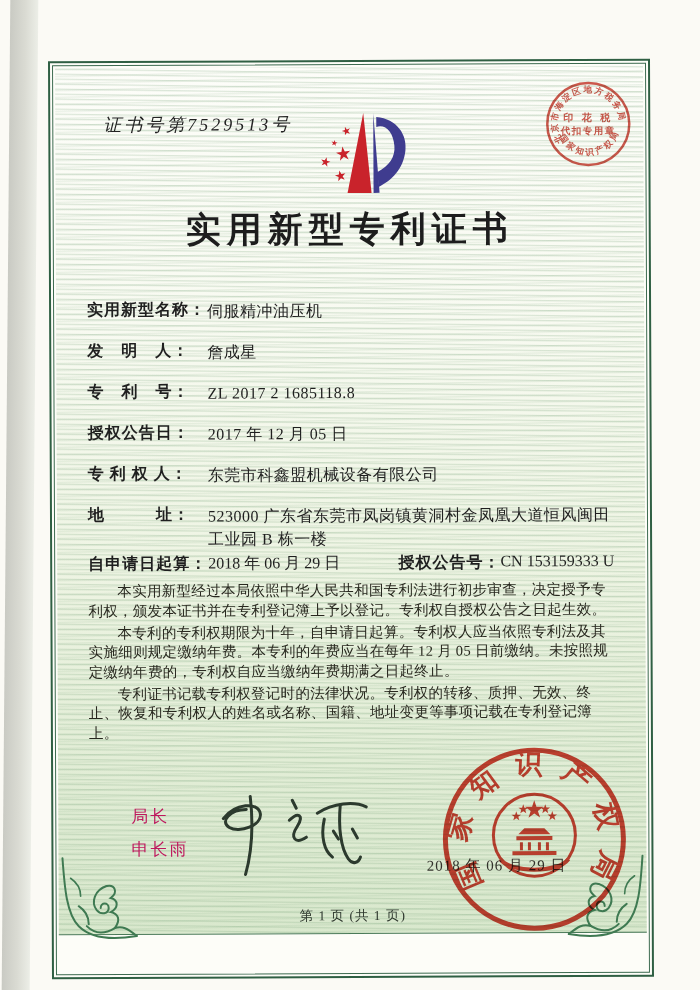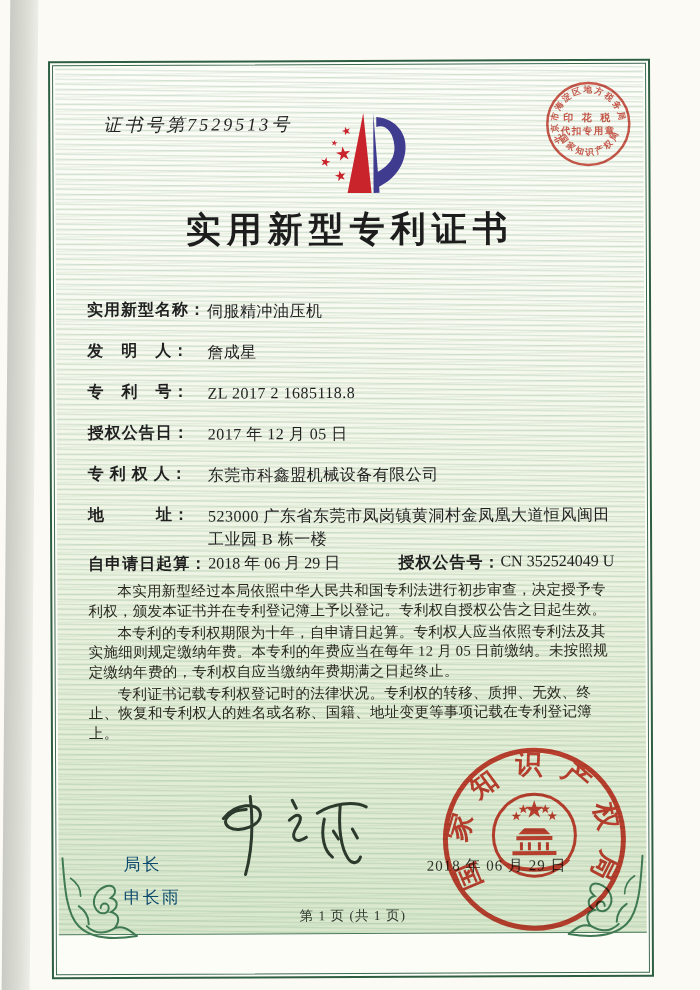--- a/index.html
+++ b/index.html
@@ -56,21 +56,21 @@
   .fvalue{flex:1 1 auto;letter-spacing:0.5px;line-height:23px;}
   .grant-row{display:flex;margin-top:3px;}
   .grant-row .right-pair{margin-left:auto;margin-right:4px;display:flex;}
   
   .body-text{
     position:absolute;left:36px;right:32px;top:519px;
     font-size:14.5px;line-height:19.5px;color:#28281f;letter-spacing:0.3px;
   }
   .body-text p{margin:0 0 2.5px 0;text-indent:2em;}
   
-  .signer{position:absolute;left:70px;top:742px;font-size:17px;color:#0c4a6e;letter-spacing:2px;margin-top:48px;}
+  .signer{position:absolute;left:78px;top:742px;font-size:17px;color:#be185d;letter-spacing:2px;}
   .signer div{margin-bottom:10px;}
   .signature{position:absolute;left:152px;top:726px;width:175px;height:95px;}
   
   .seal-date-print{
     position:absolute;left:343px;top:795px;width:200px;text-align:center;
     font-size:15px;color:#33332c;letter-spacing:1px;z-index:1;
   }
   .office-seal{position:absolute;left:385px;top:682px;width:192px;height:192px;z-index:2;mix-blend-mode:multiply;opacity:0.93;}
   
   .tax-stamp{position:absolute;left:487px;top:12px;width:102px;height:102px;opacity:0.9;mix-blend-mode:multiply;}
@@ -148,21 +148,21 @@
       </div>
       <div class="frow addr">
         <span class="flabel">地　　　址：</span>
         <span class="fvalue">523000 广东省东莞市凤岗镇黄洞村金凤凰大道恒风闽田 工业园 B 栋一楼</span>
       </div>
       <div class="grant-row">
         <span class="flabel">自申请日起算：</span>
         <span>2018 年 06 月 29 日</span>
         <span class="right-pair">
           <span class="flabel" style="flex-basis:auto">授权公告号：</span>
-          <span>CN 352524049 U</span>
+          <span>CN 153159333 U</span>
         </span>
       </div>
     </div>
 
     <div class="body-text">
       <p>本实用新型经过本局依照中华人民共和国专利法进行初步审查，决定授予专利权，颁发本证书并在专利登记簿上予以登记。专利权自授权公告之日起生效。</p>
       <p>本专利的专利权期限为十年，自申请日起算。专利权人应当依照专利法及其实施细则规定缴纳年费。本专利的年费应当在每年 12 月 05 日前缴纳。未按照规定缴纳年费的，专利权自应当缴纳年费期满之日起终止。</p>
       <p>专利证书记载专利权登记时的法律状况。专利权的转移、质押、无效、终止、恢复和专利权人的姓名或名称、国籍、地址变更等事项记载在专利登记簿上。</p>
     </div>
 

